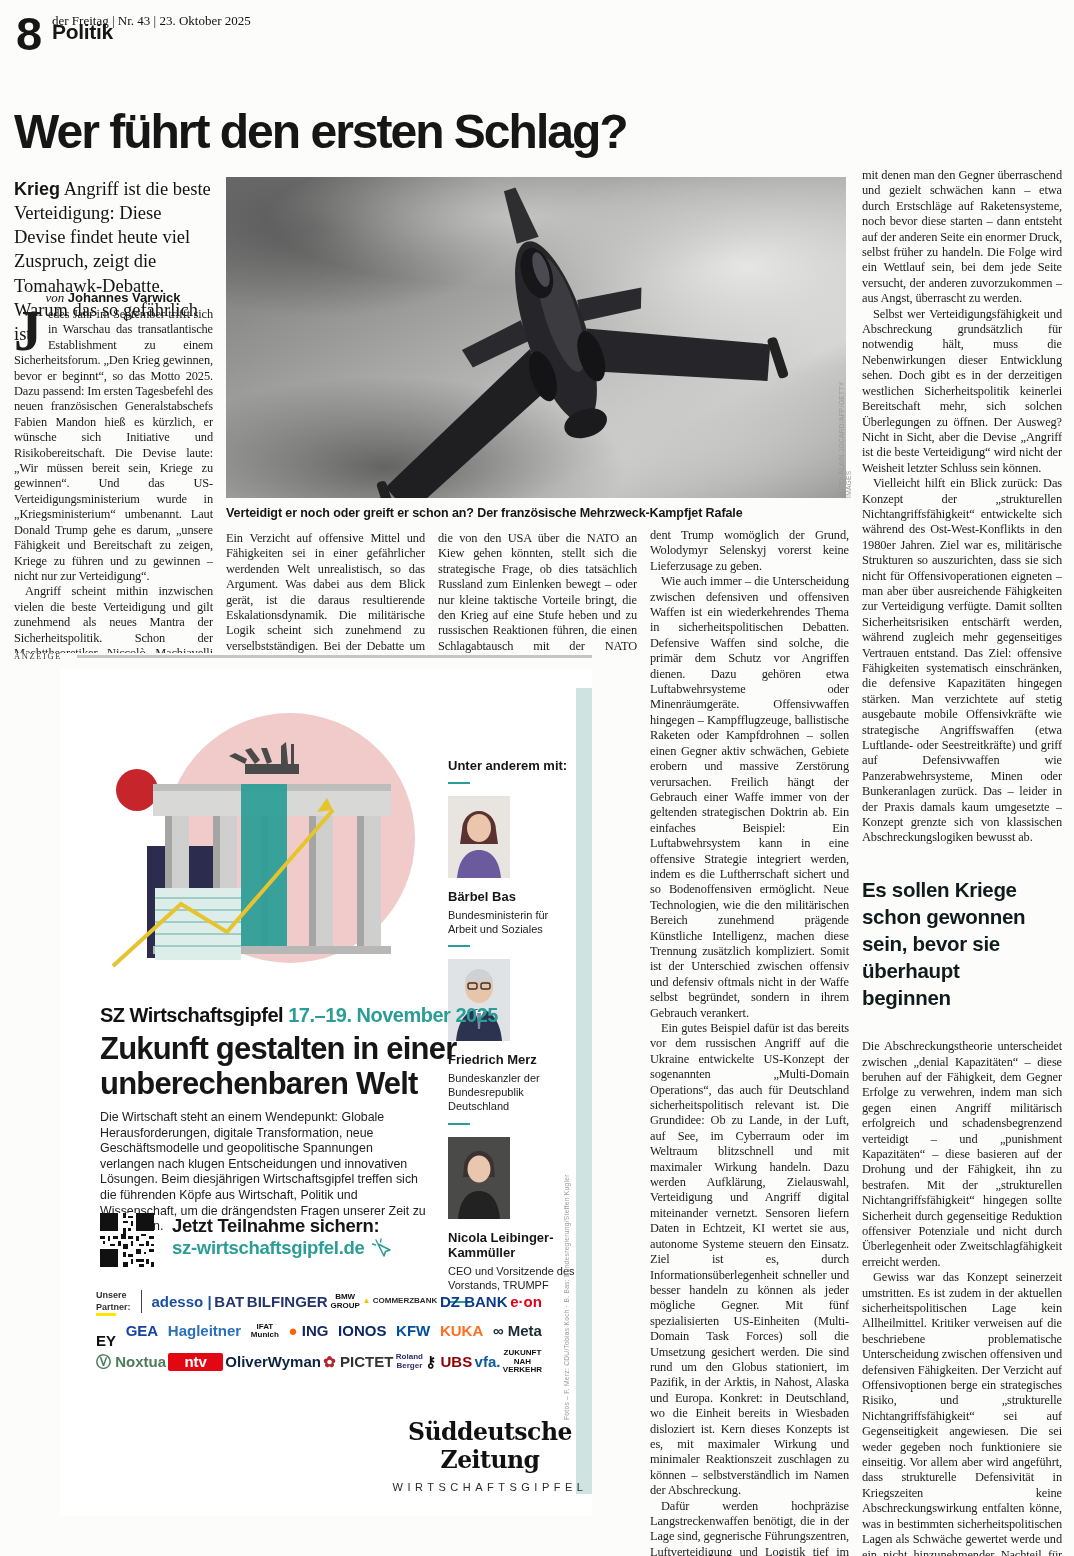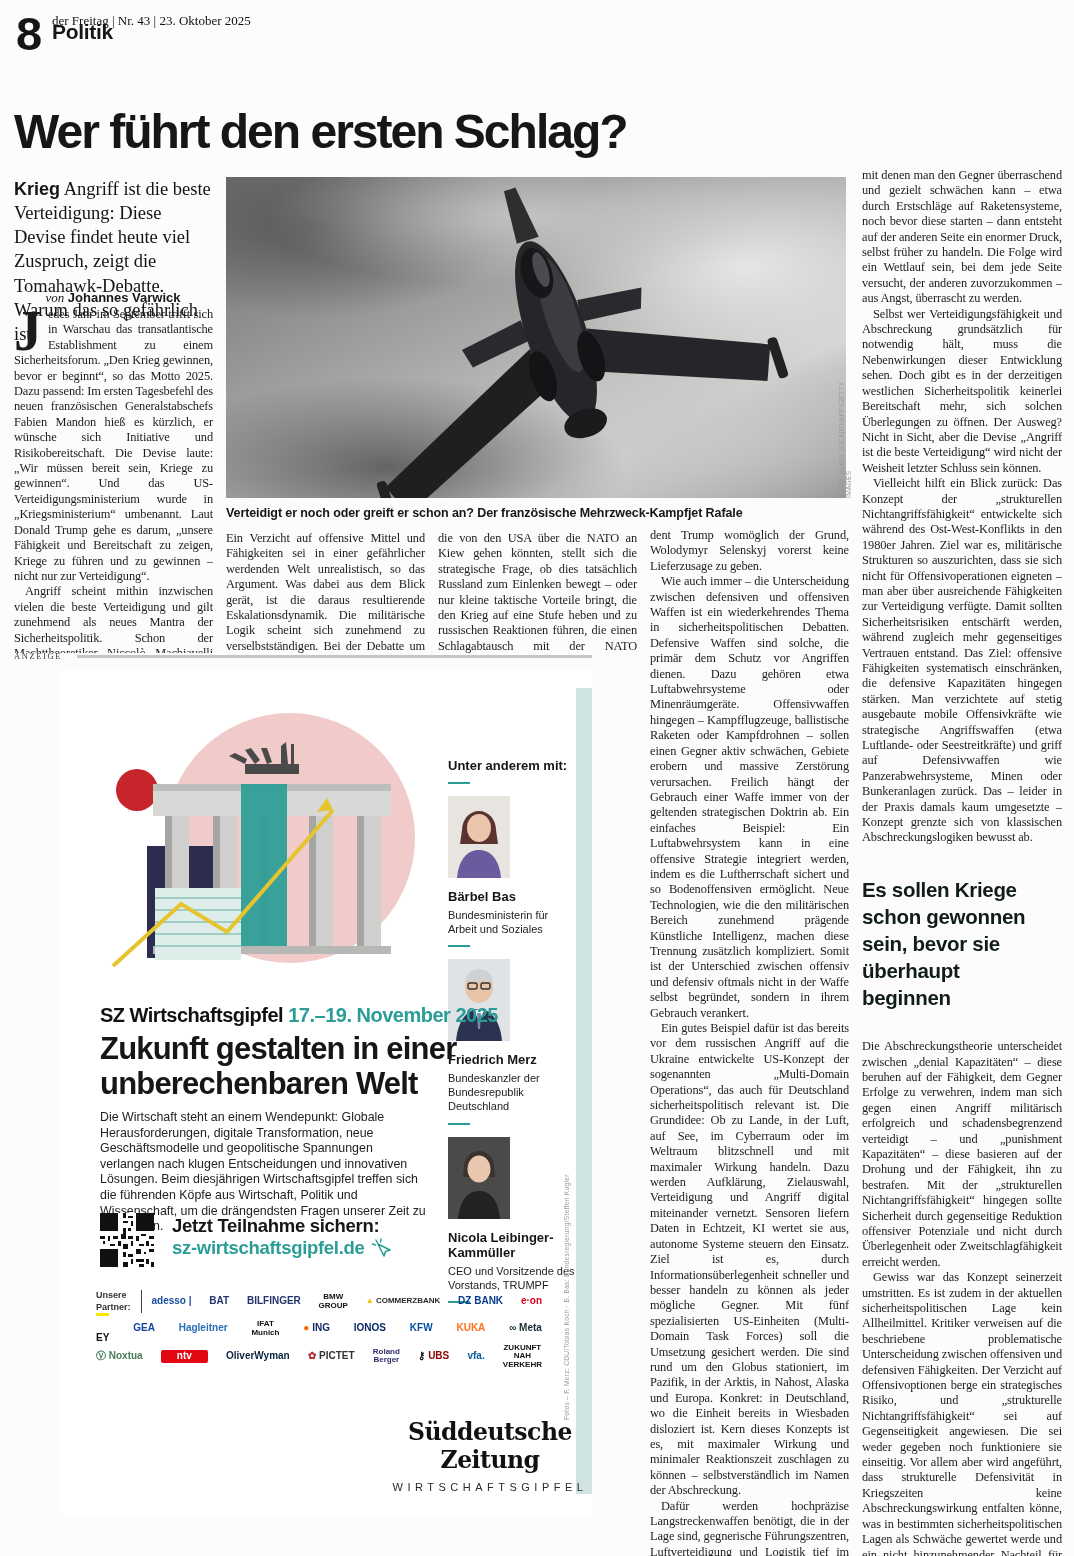--- a/index.html
+++ b/index.html
@@ -45,21 +45,21 @@
   .ad-headline{font-size:31px;font-weight:800;line-height:1.12;letter-spacing:-0.8px;}
   .ad-body{font-size:12.4px;line-height:15.6px;color:#222;}
   .speak-h{font-size:13px;font-weight:800;}
   .sdash{width:22px;height:2px;margin:9px 0 12px 0;}
   .sname{font-size:13px;font-weight:800;line-height:1.2;margin-top:7px;}
   .srole{font-size:11px;line-height:1.3;color:#222;margin-top:3px;}
   .cta-label{font-size:18.5px;font-weight:800;letter-spacing:-0.3px;}
   .cta-url{font-size:18.5px;font-weight:800;letter-spacing:-0.3px;text-decoration:none;}
   .partners{display:flex;flex-direction:column;gap:0;}
   .prow{display:flex;align-items:center;justify-content:space-between;}
-  .plogo{font-weight:700;font-size:10px;white-space:pre-line;line-height:1.05;}
+  .plogo{font-weight:700;font-size:15px;white-space:pre-line;line-height:1.05;}
   .plogo.stack{font-size:8px;text-align:center;}
   .plogo.chip{padding:1px 16px;border-radius:2px;font-weight:800;}
   .partners-label{font-size:9px;font-weight:700;color:#333;white-space:pre-line;line-height:1.3;
                   border-right:1.5px solid #444;padding-right:10px;}
   .szlogo{font-family:"DejaVu Serif",serif;font-weight:700;font-size:23.5px;letter-spacing:-0.5px;color:#111;}
   .szsub{font-size:11px;letter-spacing:4.5px;color:#2b2b2b;margin-top:7px;}
   .photo-frame{overflow:hidden;}
 </style>
 </head>
 <body>

